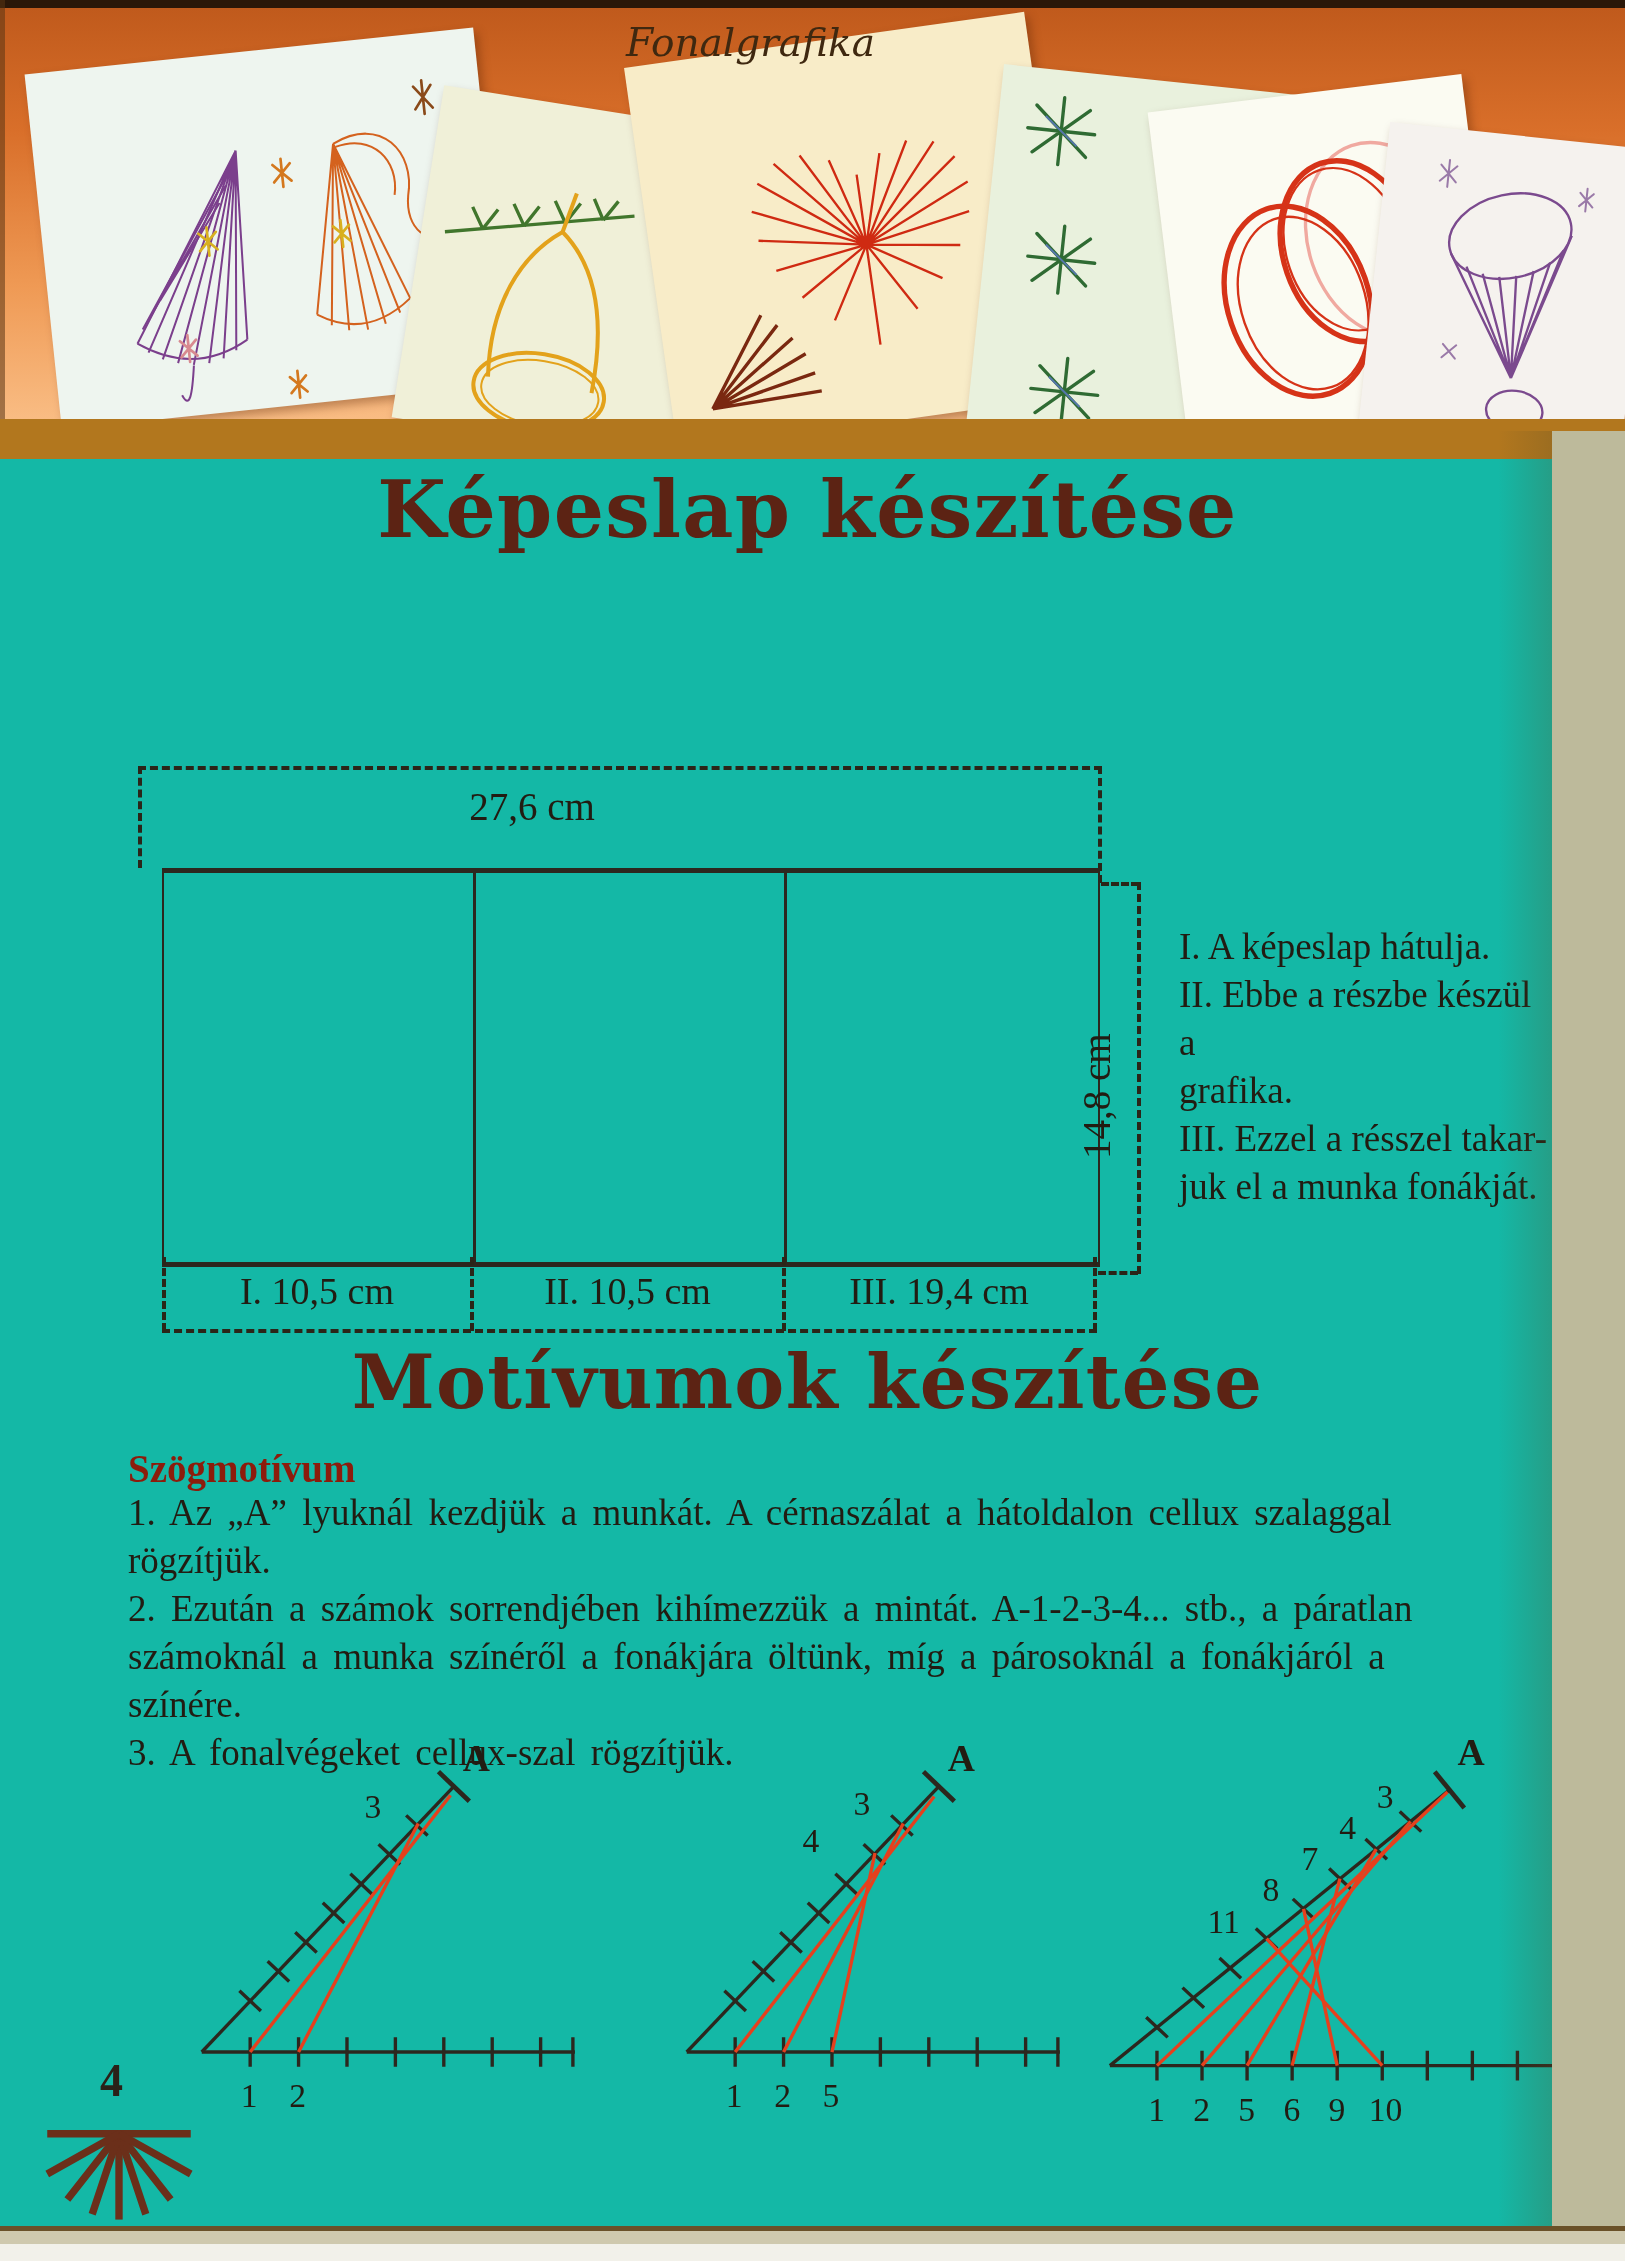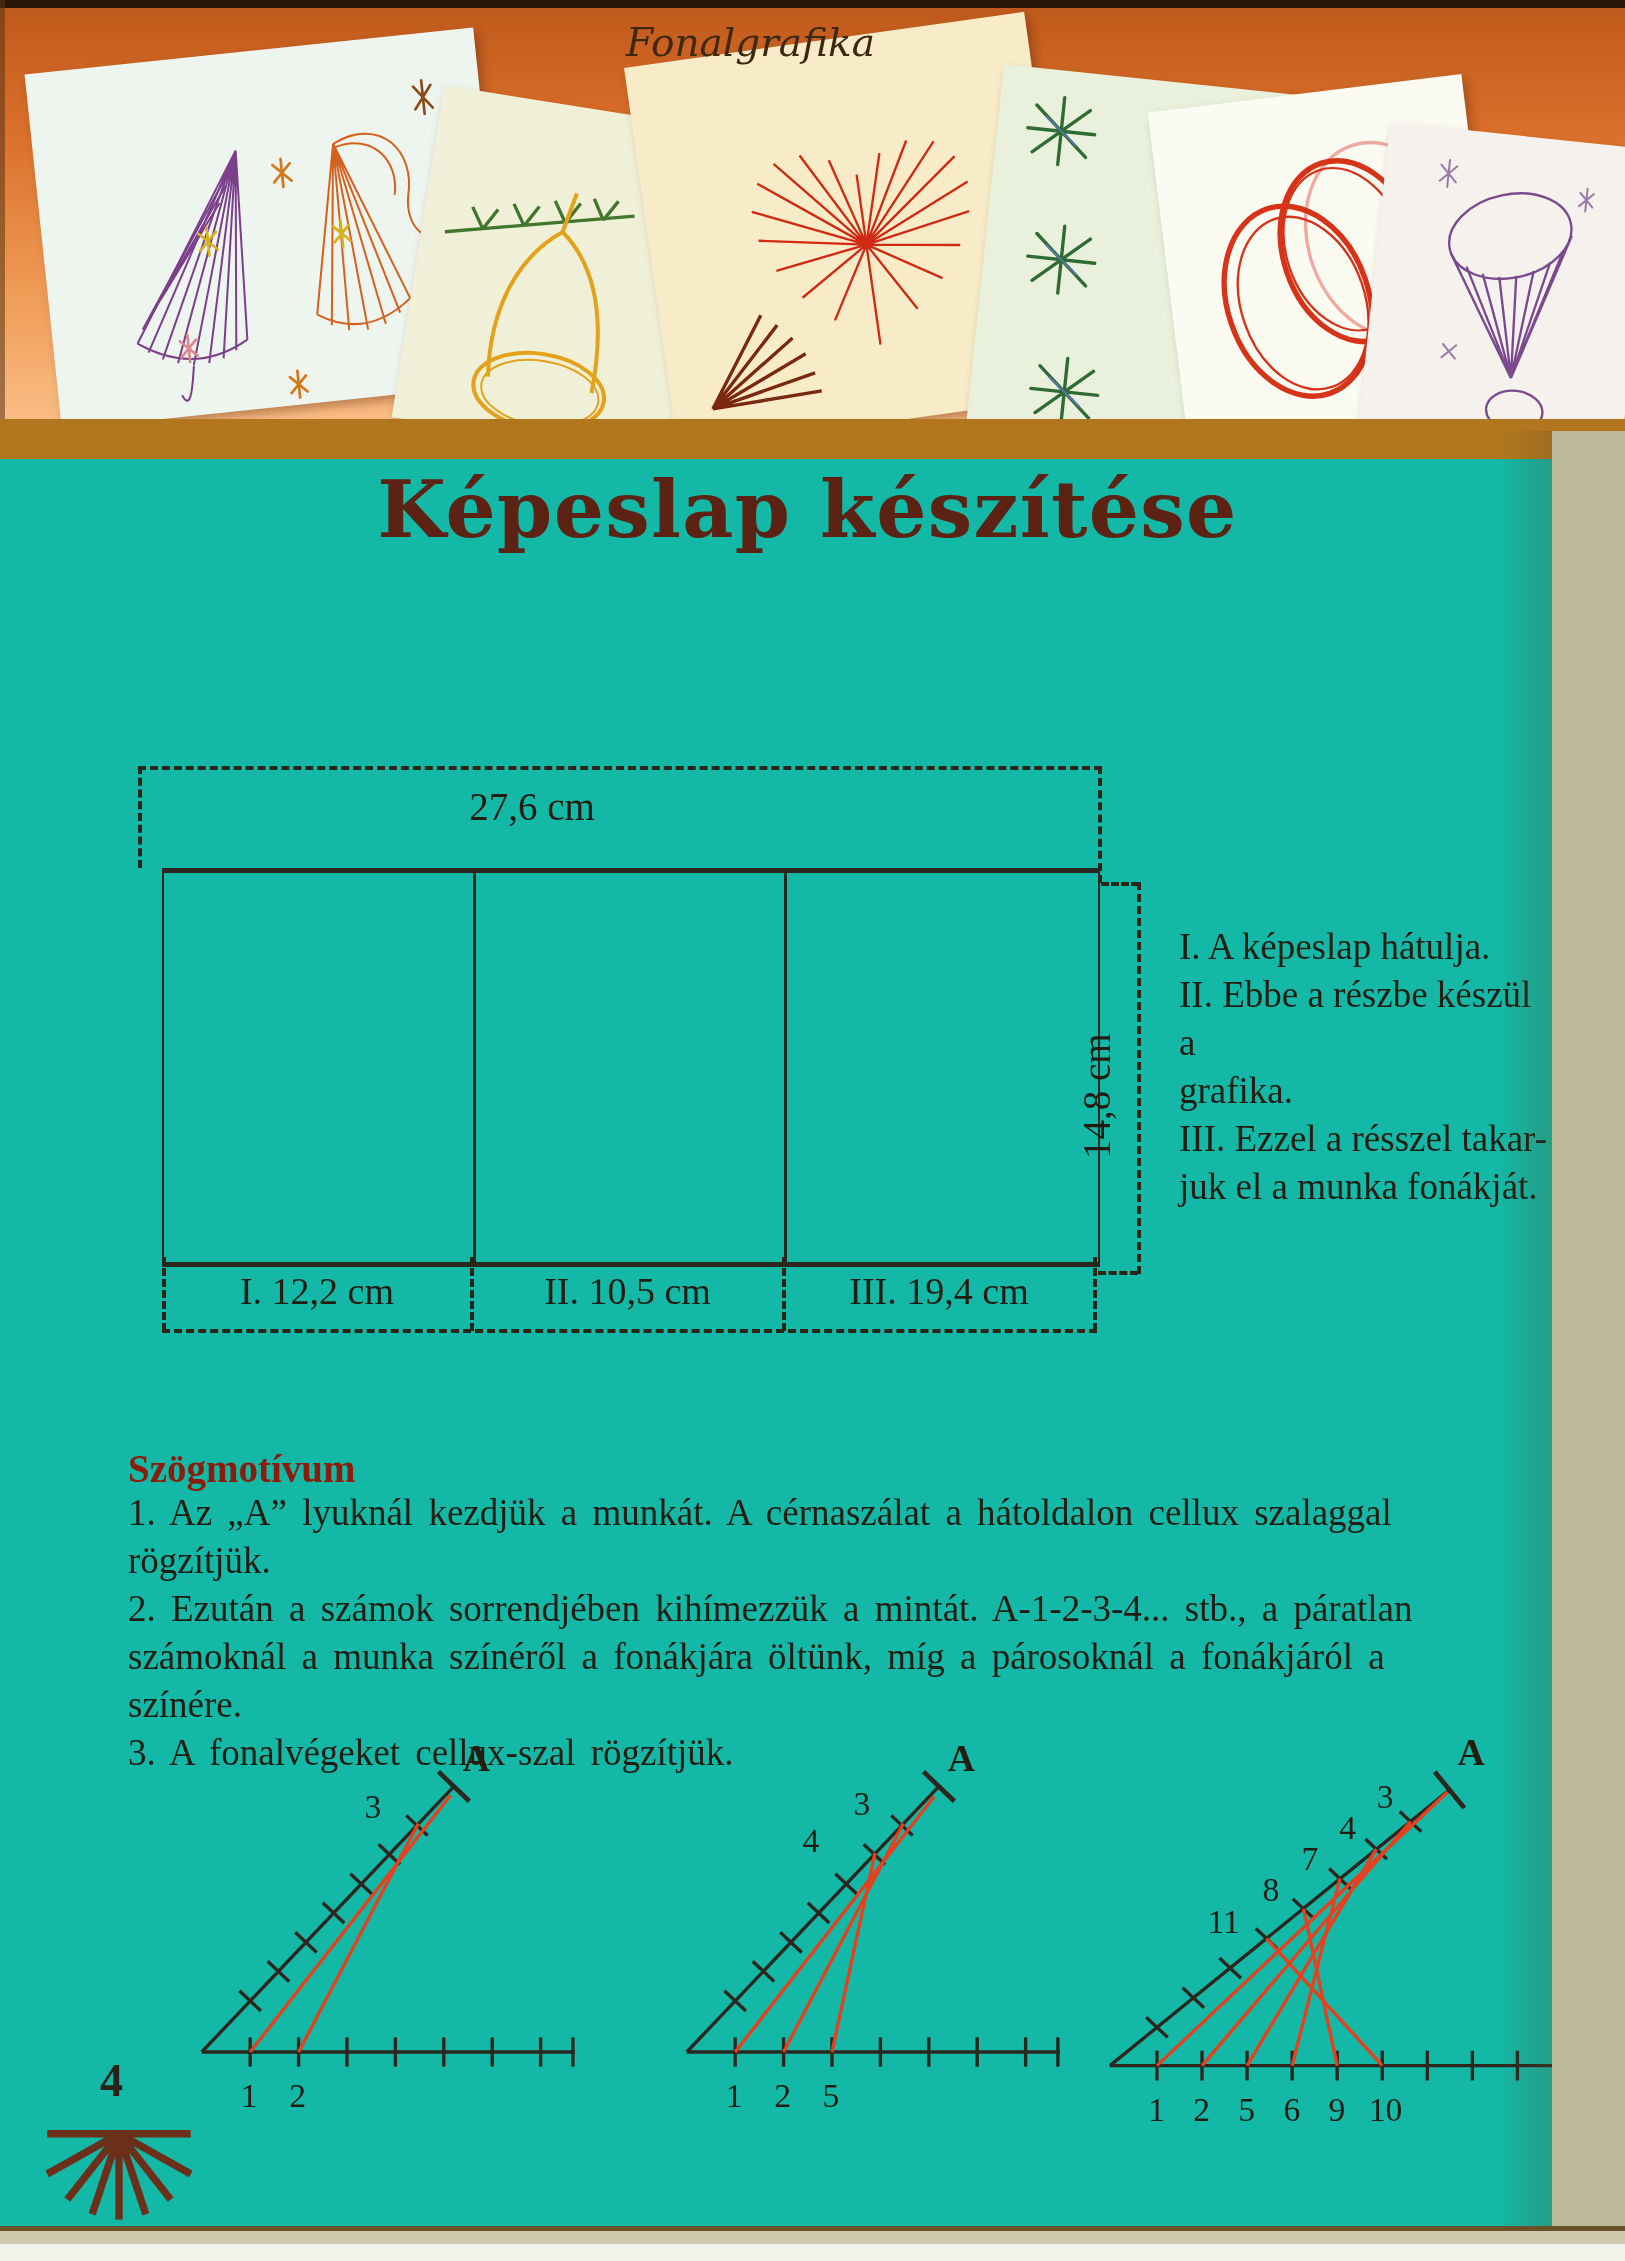--- a/index.html
+++ b/index.html
@@ -197,31 +197,32 @@
     <div class="dash dash-v" style="left:1137px;top:882px;width:0;height:392px;"></div>
     <div class="dash dash-h" style="left:1098px;top:1271px;width:40px;height:0;"></div>
     <div class="vlabel">14,8 cm</div>
 
     <div class="dash dash-v" style="left:162px;top:1257px;width:0;height:74px;"></div>
     <div class="dash dash-v" style="left:470px;top:1257px;width:0;height:74px;"></div>
     <div class="dash dash-v" style="left:782px;top:1257px;width:0;height:74px;"></div>
     <div class="dash dash-v" style="left:1093px;top:1257px;width:0;height:74px;"></div>
     <div class="dash dash-h" style="left:162px;top:1329px;width:935px;height:0;"></div>
 
-    <div class="part-label" style="left:164px;width:306px;">I. 12,2 cm</div>
+    <div class="part-label" style="left:164px;width:306px;">I. 10,5 cm</div>
     <div class="part-label" style="left:473px;width:309px;">II. 10,5 cm</div>
     <div class="part-label" style="left:785px;width:308px;">III. 19,4 cm</div>
 
     <div id="annotation">I. A képeslap hátulja.
 II. Ebbe a részbe készül a
 grafika.
 III. Ezzel a résszel takar-
 juk el a munka fonákját.</div>
   </div>
 
+  <div class="script-title" id="title2">Motívumok készítése</div>
   <div class="red-heading">Szögmotívum</div>
   <div class="bodytext" id="steps">1. Az „A” lyuknál kezdjük a munkát. A cérnaszálat a hátoldalon cellux szalaggal
 rögzítjük.
 2. Ezután a számok sorrendjében kihímezzük a mintát. A-1-2-3-4... stb., a páratlan
 számoknál a munka színéről a fonákjára öltünk, míg a párosoknál a fonákjáról a
 színére.
 3. A fonalvégeket cellux-szal rögzítjük.</div>
 
   <svg class="motif" style="left:74px;top:1736px;" width="511" height="390" viewBox="0 0 760 580">
     <g stroke="#2c271e" stroke-width="5" fill="none">

